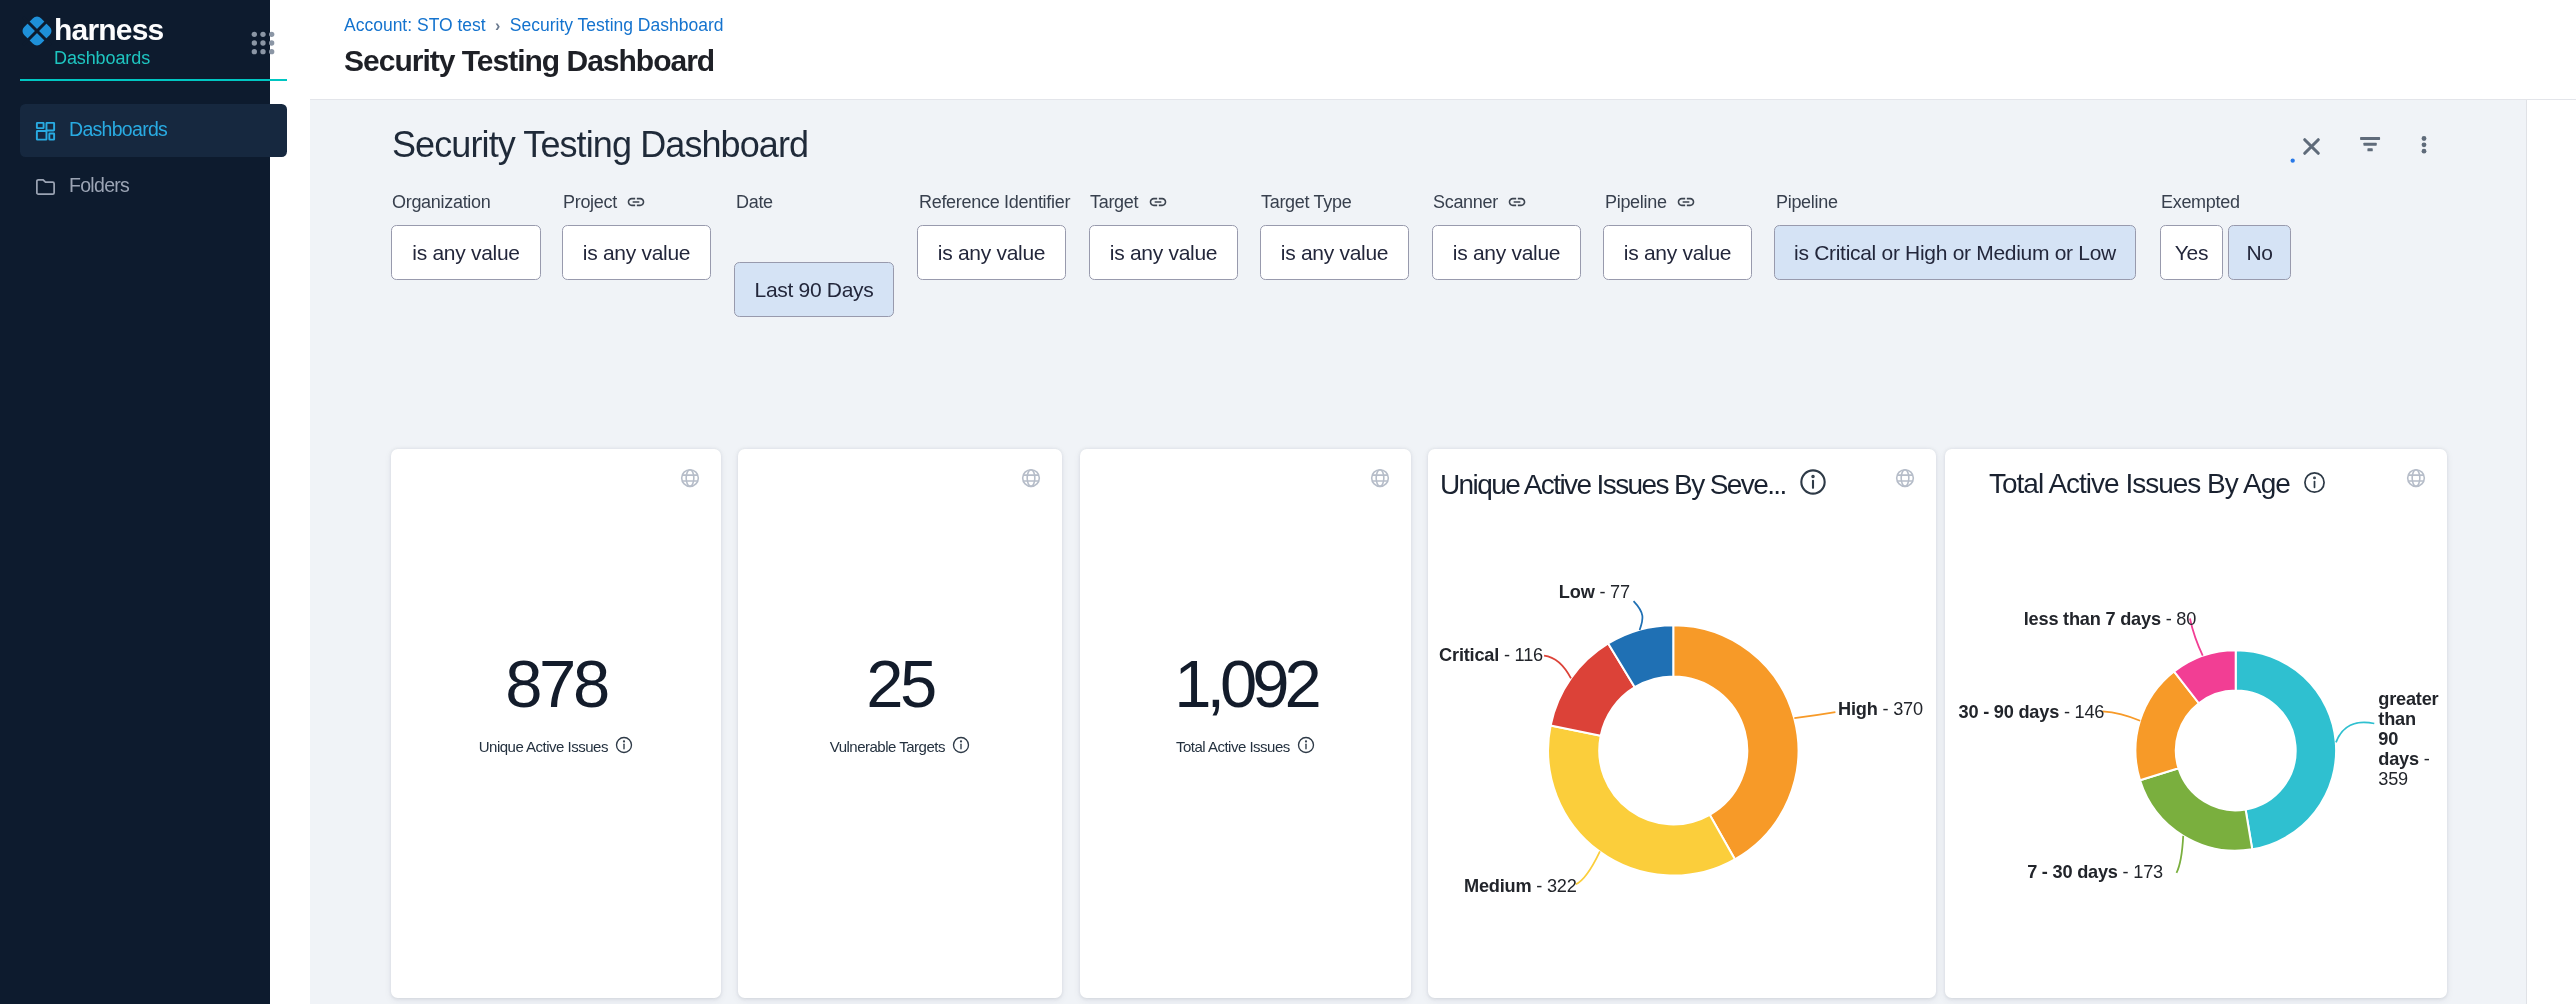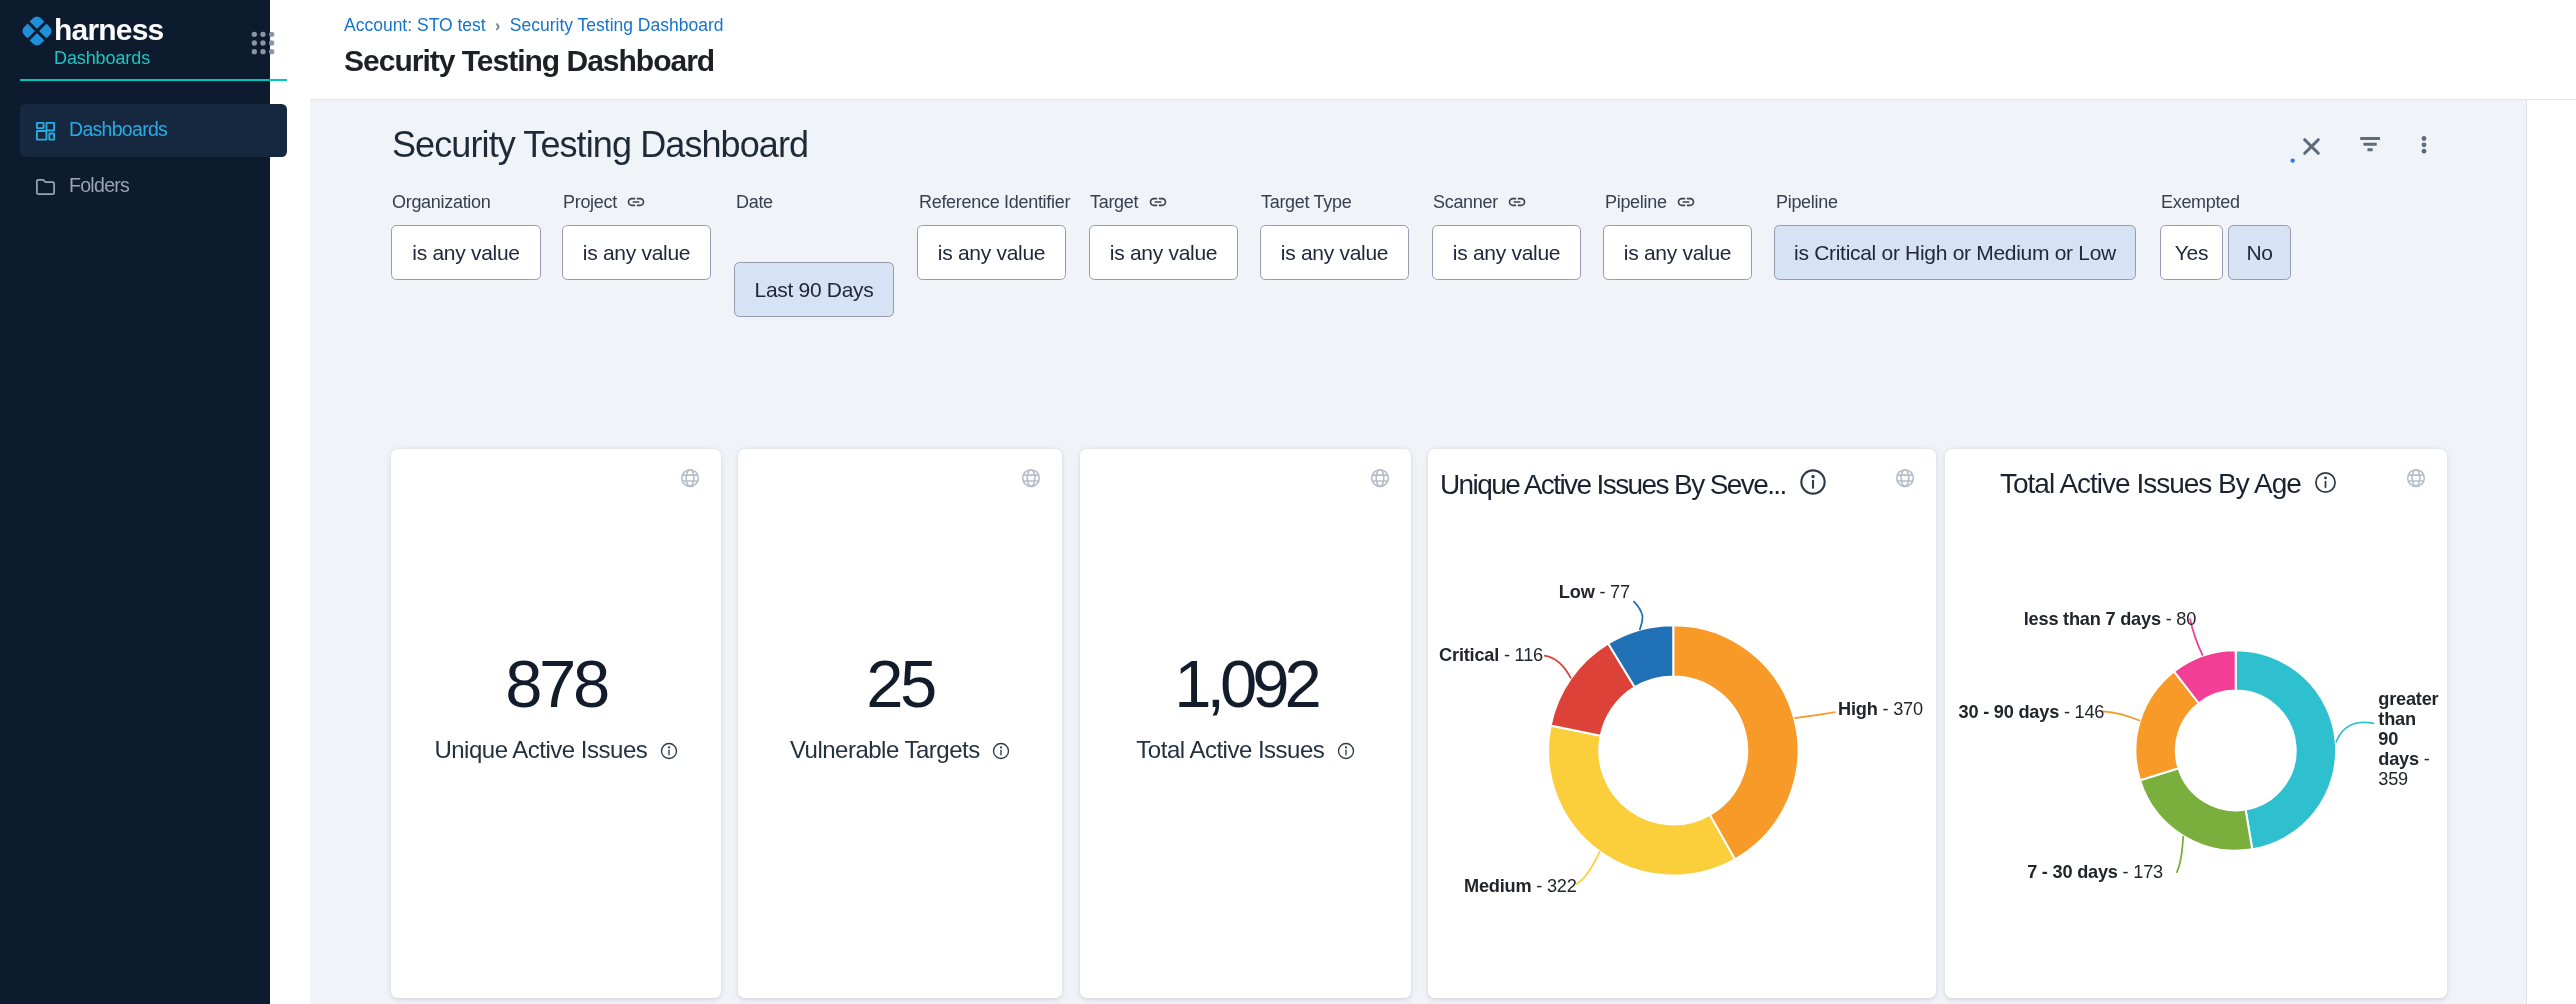--- a/index.html
+++ b/index.html
@@ -41,21 +41,21 @@
   .linkicon { margin-left:9.4px; }
 
   
   #overall { position:absolute; left:5.4px; top:226px; width:2217px; text-align:center; font-size:38px; letter-spacing:-1.3px; color:#1F2836; }
 
   
   .card { position:absolute; top:349px; height:549px; background:#fff; border-radius:6.7px;
           box-shadow:0 0.7px 3.4px rgba(30,40,60,0.10), 0 2.7px 8px rgba(30,40,60,0.06); }
   .globe { position:absolute; top:19px; right:21.5px; }
   .bignum { position:absolute; left:0; width:100%; top:196px; text-align:center; font-size:67px; letter-spacing:-3.4px; color:#131C2B; }
-  .statlabel { position:absolute; left:0; width:100%; top:287px; text-align:center; font-size:24px; letter-spacing:-0.5px; color:#24313F; }
+  .statlabel { position:absolute; left:0; width:100%; top:287px; text-align:center; font-size:15px; letter-spacing:-0.5px; color:#24313F; }
   .ctitle { position:absolute; left:12px; top:19px; font-size:28px; letter-spacing:-1.6px; color:#1A2230; white-space:nowrap; }
 </style>
 </head>
 <body>
 
 <div id="sidebar">
   <svg id="logo-row" width="34" height="34" viewBox="0 0 48 48">
     <rect x="7.2" y="7.2" width="33.6" height="33.6" rx="8" transform="rotate(45 24 24)" fill="#1E90D8"></rect>
     <g fill="#0D1B2E">
       <rect x="21.9" y="-4" width="4.2" height="56" transform="rotate(45 24 24)"></rect>
@@ -220,21 +220,21 @@
       <g font-size="27" letter-spacing="-0.3" fill="#22252B">
         <text x="194" y="222"><tspan font-weight="bold">Low</tspan> - 77</text>
         <text x="16" y="315"><tspan font-weight="bold">Critical</tspan> - 116</text>
         <text x="609" y="395"><tspan font-weight="bold">High</tspan> - 370</text>
         <text x="53" y="659"><tspan font-weight="bold">Medium</tspan> - 322</text>
       </g>
     </svg>
   </div>
 
   <div class="card" style="left:1635px; width:502px;">
-    <div class="ctitle" style="left:44px; letter-spacing:-1px;margin-left:11px;">Total Active Issues By Age <svg width="23" height="23" viewBox="0 0 24 24" style="vertical-align:-0.7px; margin-left:6.7px;" fill="none" stroke="#2E3A47" stroke-width="1.8">
+    <div class="ctitle" style="left:44px; letter-spacing:-1px;">Total Active Issues By Age <svg width="23" height="23" viewBox="0 0 24 24" style="vertical-align:-0.7px; margin-left:6.7px;" fill="none" stroke="#2E3A47" stroke-width="1.8">
           <circle cx="12" cy="12" r="10"></circle>
           <path d="M12 11v6" stroke-linecap="round"></path>
           <circle cx="12" cy="7.2" r="0.6" fill="#2E3A47"></circle>
         </svg></div>
     <svg class="globe" width="20" height="20" viewBox="0 0 24 24" fill="none" stroke="#B6BDC9" stroke-width="1.9">
         <circle cx="12" cy="12" r="10"></circle>
         <ellipse cx="12" cy="12" rx="4.6" ry="10"></ellipse>
         <path d="M2.6 8.5h18.8M2.6 15.5h18.8"></path>
       </svg>
     <svg style="position:absolute; left:0; top:0;" width="502" height="549" viewBox="0 0 746 816">

